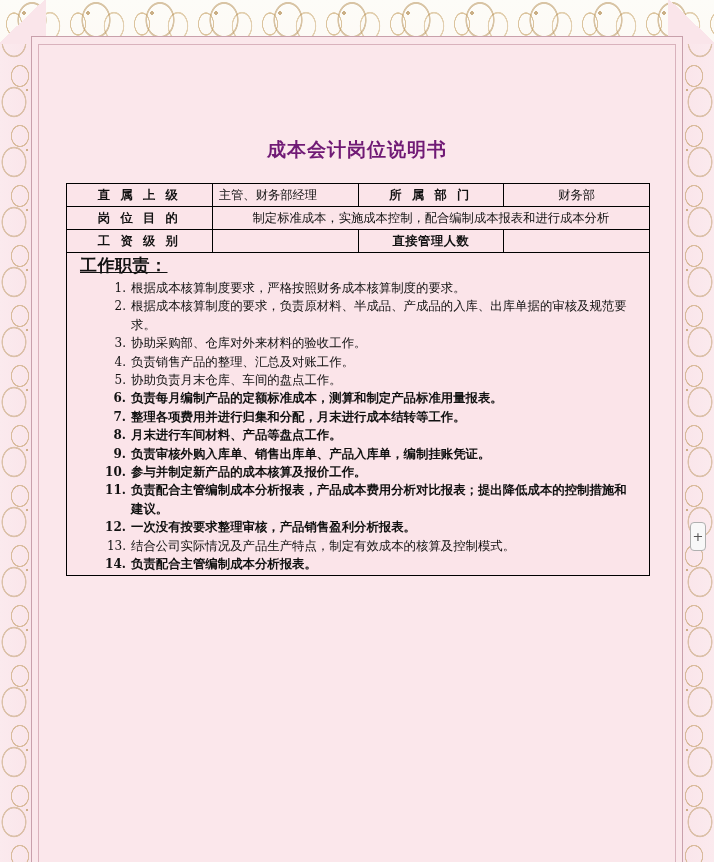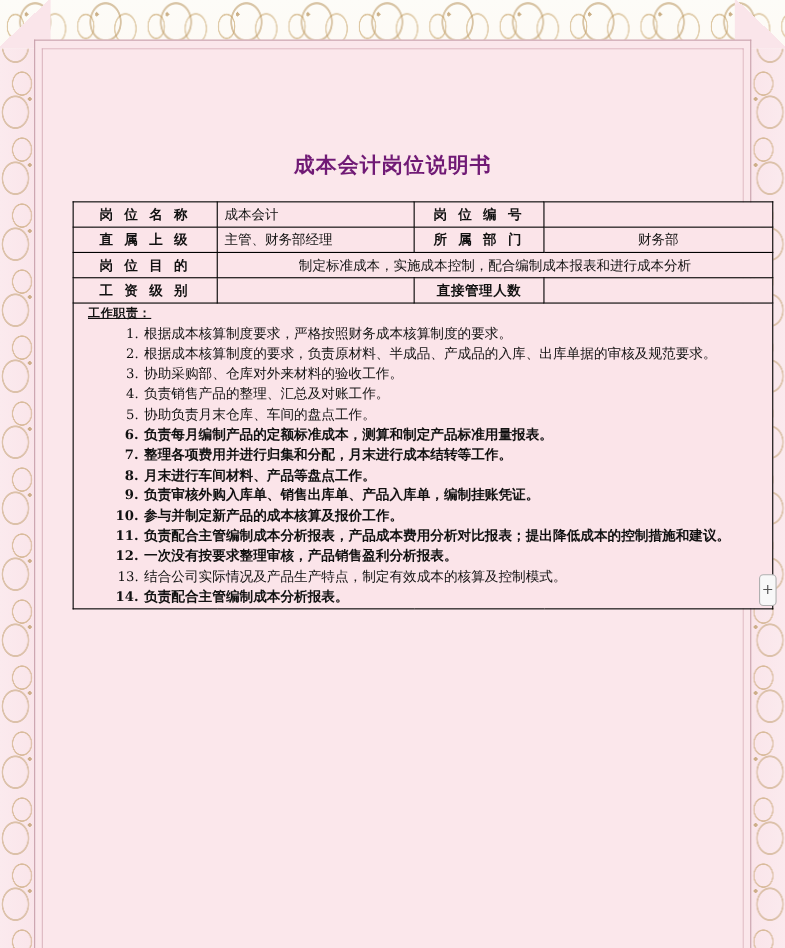--- a/index.html
+++ b/index.html
@@ -196,21 +196,21 @@
   }
   td.block-exam {
     padding: 7px 0 22px 0;
     vertical-align: top;
     height: 168px;
   }
 
   
   .duties-head {
     font-weight: bold;
-    font-size: 11px;
+    font-size: 17px;
     text-decoration: underline;
     padding-left: 7px;
     margin-bottom: 2px;
     letter-spacing: .5px;
   }
   ol.duties {
     margin: 0;
     padding: 0 10px 0 58px;
     list-style: none;
     counter-reset: dnum;
@@ -277,26 +277,20 @@
           <path d="M5.6 4.4 L7.5 2.3 L9.4 4.4"></path>
           <path d="M5.6 10.6 L7.5 12.7 L9.4 10.6"></path>
           <path d="M4.4 5.6 L2.3 7.5 L4.4 9.4"></path>
           <path d="M10.6 5.6 L12.7 7.5 L10.6 9.4"></path>
         </g>
       </svg>
     </div>
 
     <table id="jd-table">
       <tbody>
-        <tr>
-          <td class="lbl" style="width:118px">岗 位 名 称</td>
-          <td class="val" style="width:166px">成本会计</td>
-          <td class="lbl" style="width:105px">岗 位 编 号</td>
-          <td class="val-center" style="width:195px"></td>
-        </tr>
         <tr>
           <td class="lbl">直 属 上 级</td>
           <td class="val">主管、财务部经理</td>
           <td class="lbl">所 属 部 门</td>
           <td class="val-center">财务部</td>
         </tr>
         <tr>
           <td class="lbl">岗 位 目 的</td>
           <td class="purpose" colspan="3">制定标准成本，实施成本控制，配合编制成本报表和进行成本分析</td>
         </tr>

